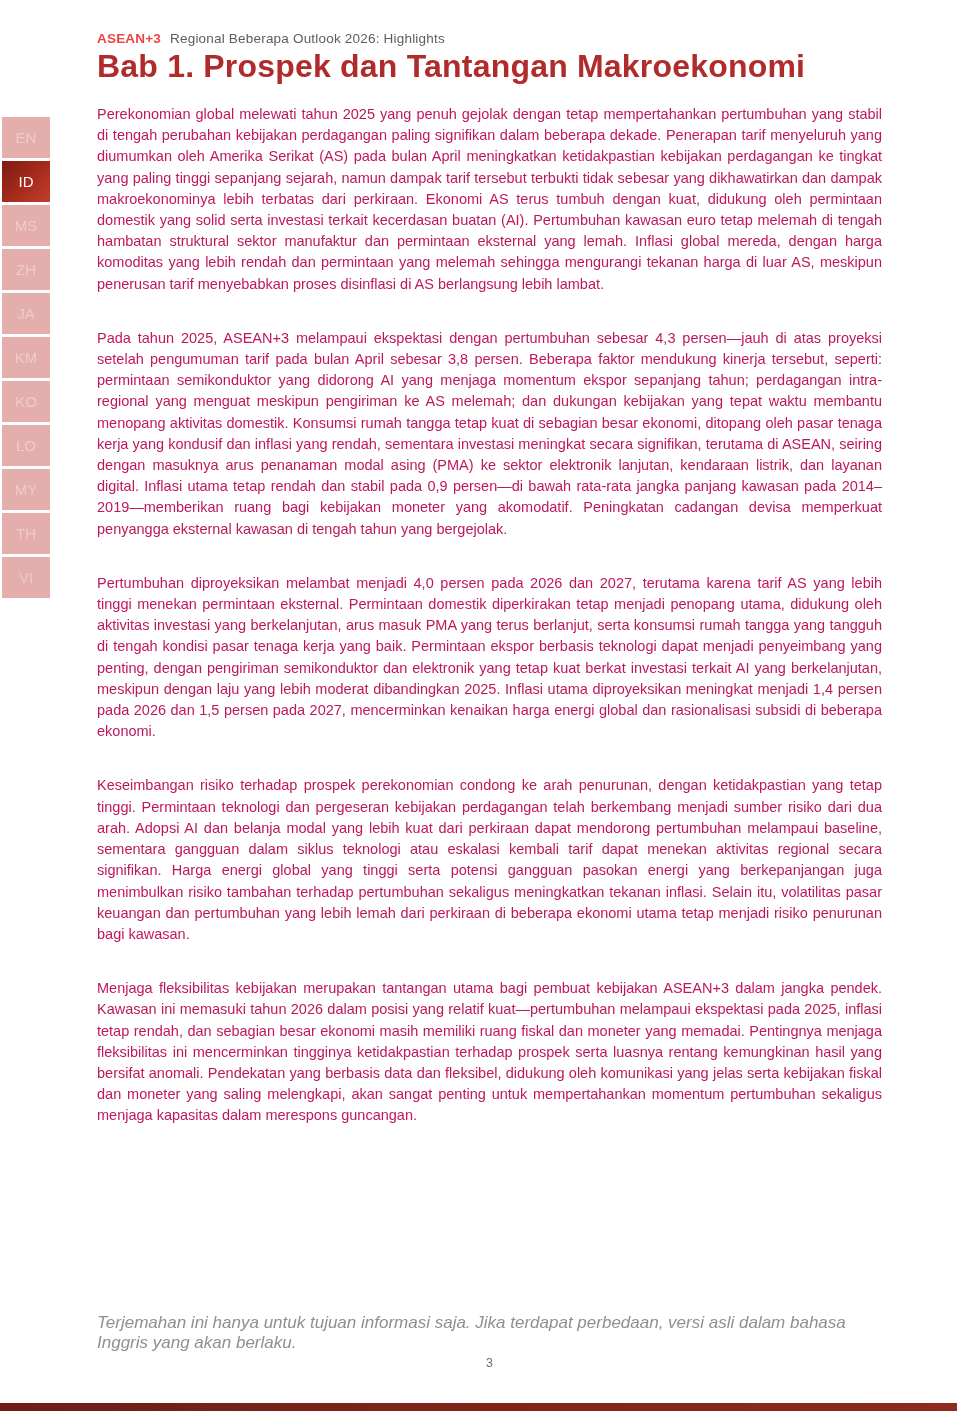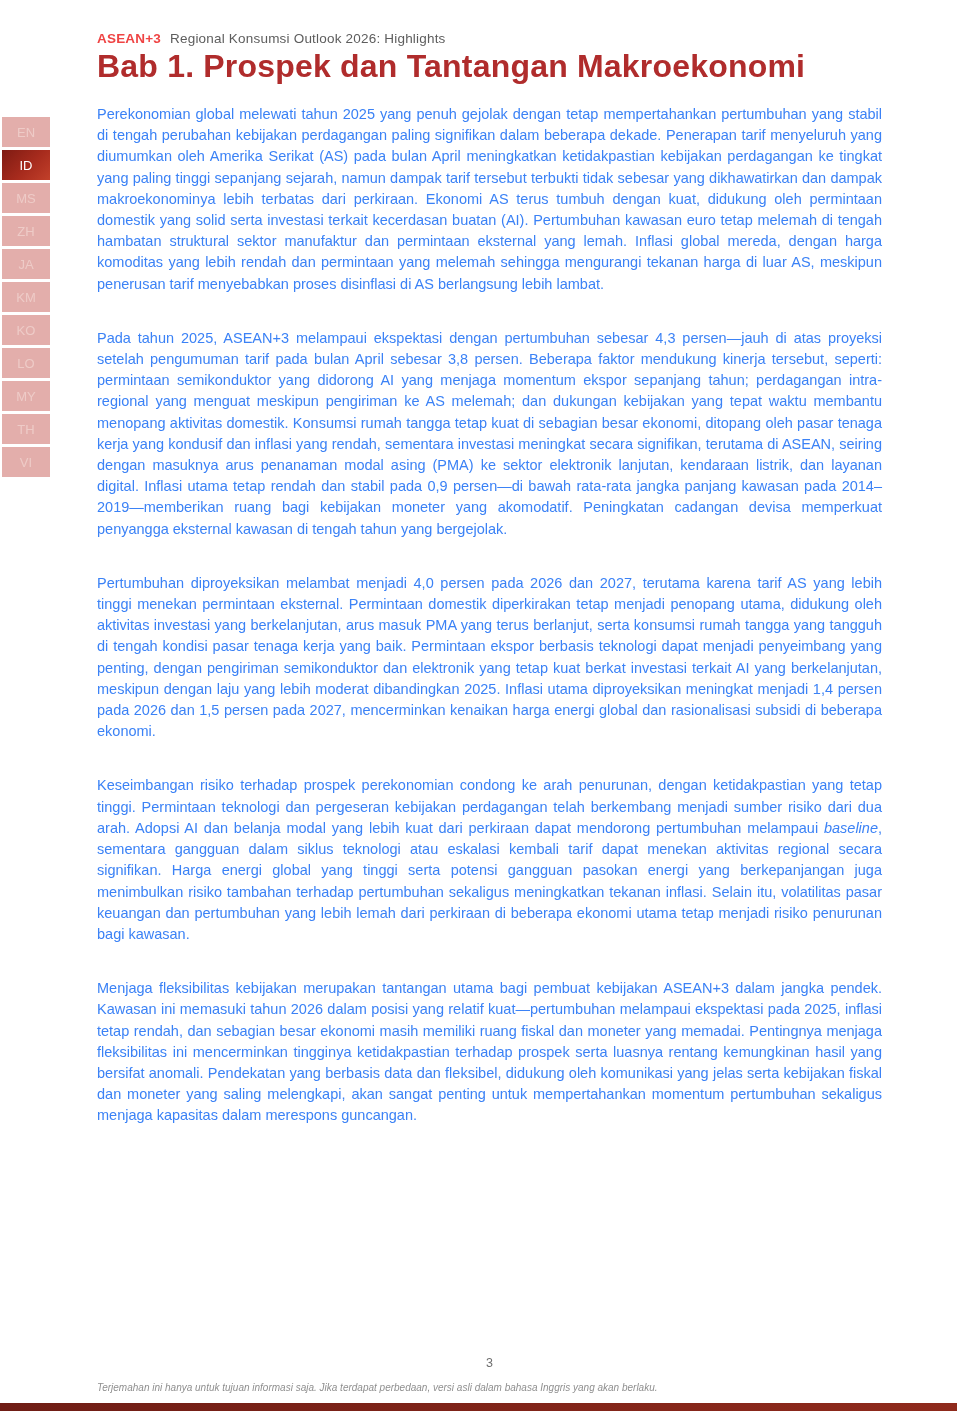--- a/index.html
+++ b/index.html
@@ -28,25 +28,25 @@
   .lang-sidebar {
     position: absolute;
     left: 2px;
     top: 117px;
     width: 48px;
     display: flex;
     flex-direction: column;
     gap: 3px;
   }
   .lang-tab {
-    height: 30px;
+    height: 41px;
     display: flex;
     align-items: center;
     justify-content: center;
-    font-size: 13px;
+    font-size: 15px;
     background: #e3aeab;
     color: #eecbc7;
     cursor: pointer;
     user-select: none;
   }
   .lang-tab.selected {
     background: linear-gradient(135deg, #7e1b13 0%, #a72b1d 55%, #c2402a 100%);
     color: #ffffff;
     font-weight: normal;
   }
@@ -62,33 +62,33 @@
     margin: 48px 0 0 0;
     font-size: 32px;
     font-weight: bold;
     color: #b02c2c;
     letter-spacing: 0.2px;
   }
   .body-paragraph {
     margin: 33px 0 0 0;
     font-size: 14.5px;
     line-height: 21.2px;
-    color: #3b82f6;
+    color: #be185d;
     text-align: justify;
   }
   .body-paragraph:first-of-type { margin-top: 19px; }
-  .italic-term { font-style: italic; }
+  .italic-term { }
 
   
   .footnote {
     position: absolute;
     left: 97px;
-    top: 1382px;
+    top: 1313px;
     width: 785px;
-    font-size: 10px;
+    font-size: 17px;
     font-style: italic;
     color: #8f8f8f;
   }
   .page-number {
     position: absolute;
     left: 97px;
     top: 1356px;
     width: 785px;
     text-align: center;
     font-size: 12.5px;
@@ -101,21 +101,21 @@
     width: 100%;
     height: 8px;
     background: linear-gradient(90deg, #6f1d15, #8f2a1c);
   }
 </style>
 </head>
 <body>
 
 <div class="doc-header">
   <span class="brand">ASEAN+3</span>
-  <span class="subtitle">Regional Konsumsi Outlook 2026: Highlights</span>
+  <span class="subtitle">Regional Beberapa Outlook 2026: Highlights</span>
 </div>
 
 <nav class="lang-sidebar">
   <div class="lang-tab">EN</div>
   <div class="lang-tab selected">ID</div>
   <div class="lang-tab">MS</div>
   <div class="lang-tab">ZH</div>
   <div class="lang-tab">JA</div>
   <div class="lang-tab">KM</div>
   <div class="lang-tab">KO</div>

